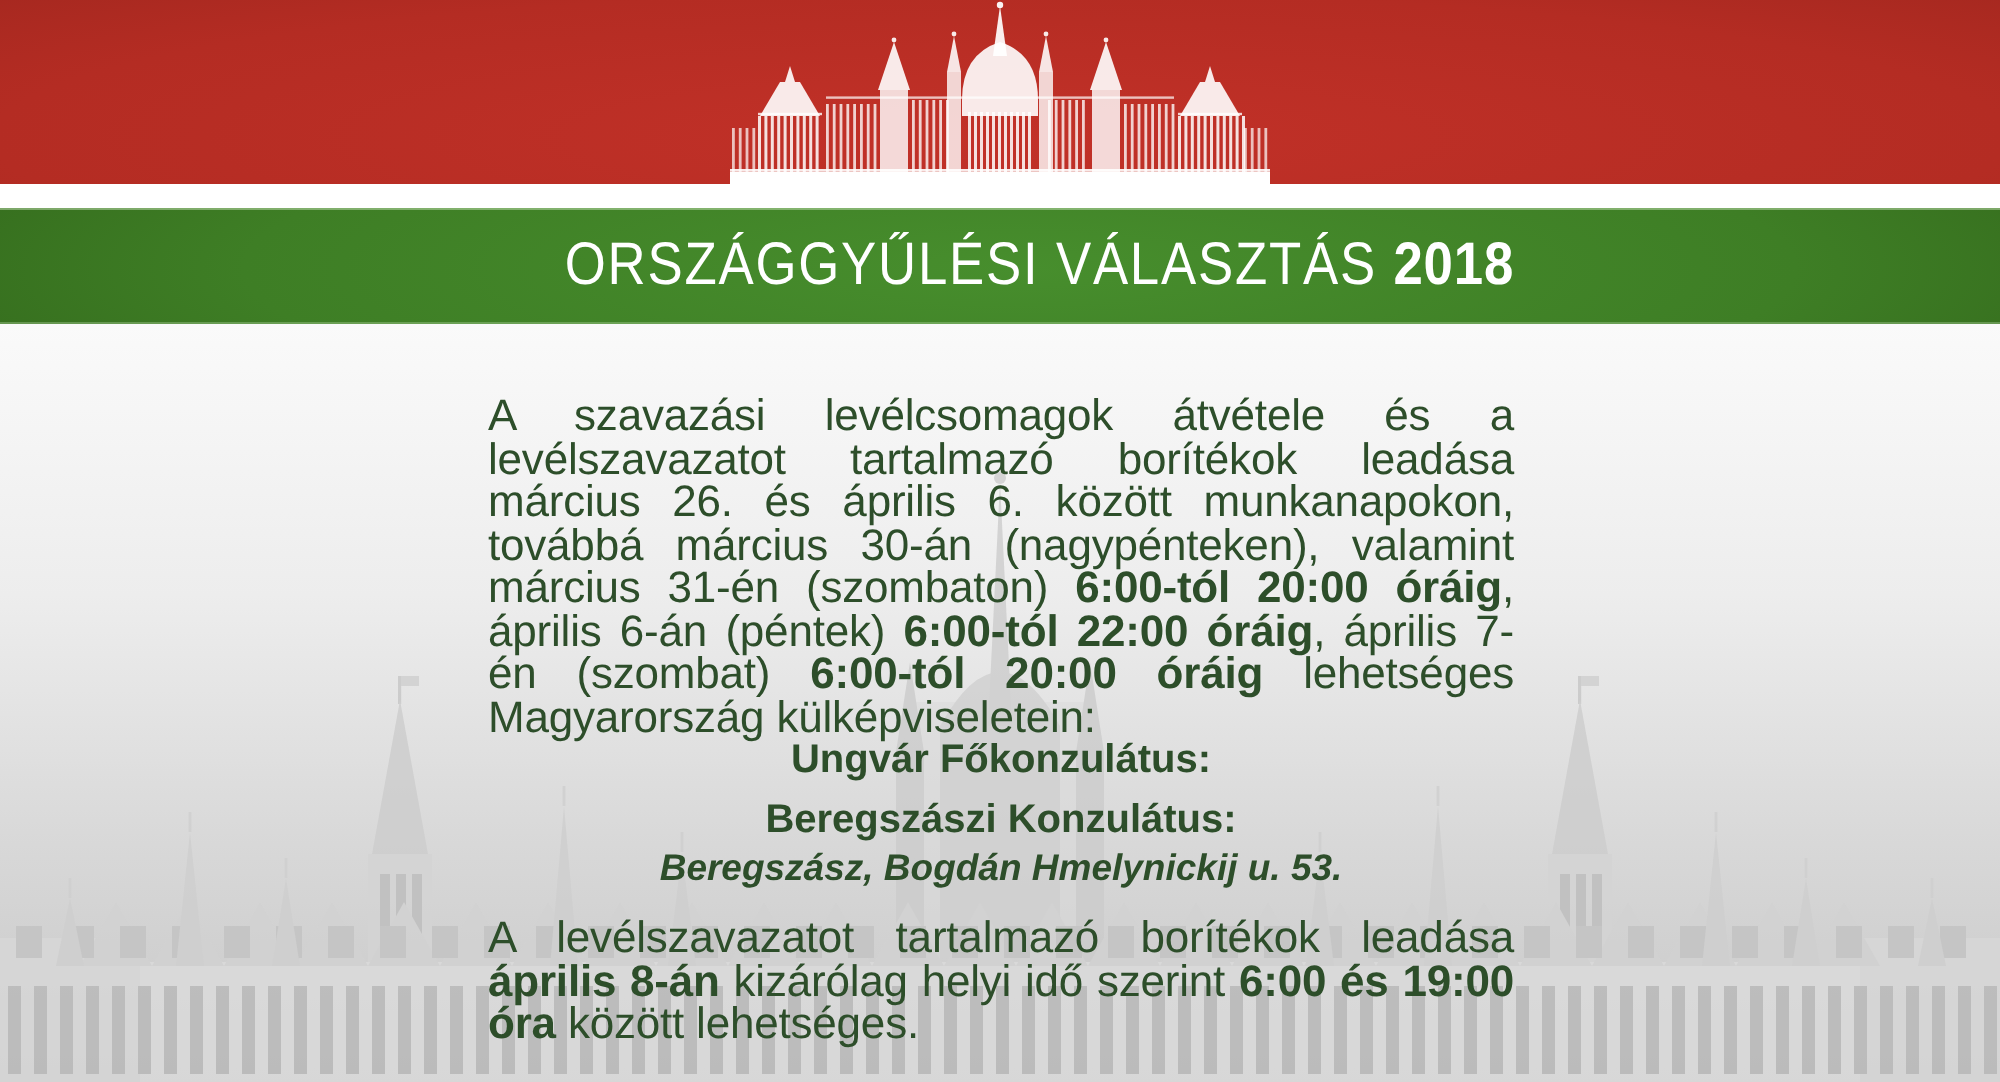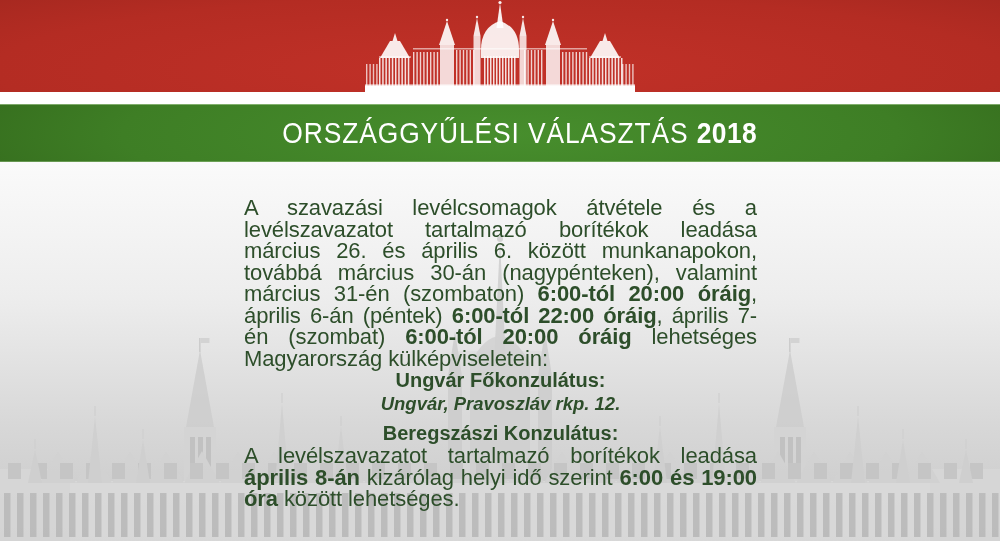--- a/index.html
+++ b/index.html
@@ -39,21 +39,21 @@
   }
   .para{
     margin:0;text-align:justify;text-justify:inter-word;
     font-size:22px;line-height:21.5px;letter-spacing:-.1px;
   }
   .para span{font-weight:400;}
   .consulate{text-align:center;}
   .consulate .name{font-size:20px;font-weight:700;line-height:23px;}
   .consulate + .consulate .name{margin-top:7px;}
   .consulate .addr{font-size:18.5px;font-weight:700;font-style:italic;line-height:22px;margin-top:1px;}
-  .deadline{}
+  .deadline{margin-top:13px;}
 </style>
 </head>
 <body>
 
 <div class="stage">
 
   <svg class="watermark" id="wm-svg" viewBox="0 0 1000 330" xmlns="http://www.w3.org/2000/svg" aria-hidden="true">
 
     <rect x="452" y="140" width="96" height="190" fill="#dadada" opacity="0.6"></rect>
     <path d="M470,330 L470,152 Q500,98 530,152 L530,330 Z" fill="#d0d0d0"></path>
@@ -359,23 +359,23 @@
 
   <div class="green-banner">
     <div class="banner-title"><span>ORSZÁGGYŰLÉSI VÁLASZTÁS</span>&nbsp;<span class="yr">2018</span></div>
   </div>
 
   <div class="content">
     <p class="para"><span>A szavazási levélcsomagok átvétele és a levélszavazatot tartalmazó borítékok leadása március 26. és április 6. között munkanapokon, továbbá március 30-án (nagypénteken), valamint március 31-én (szombaton) </span><span style="font-weight: 700;">6:00-tól 20:00 óráig</span><span>, április 6-án (péntek) </span><span style="font-weight: 700;">6:00-tól 22:00 óráig</span><span>, április 7-én (szombat) </span><span style="font-weight: 700;">6:00-tól 20:00 óráig</span><span> lehetséges Magyarország külképviseletein:</span></p>
 
     <div class="consulate">
       <div class="name">Ungvár Főkonzulátus:</div>
-      <div class="addr">Ungvár, Pravoszláv rkp. 12.</div>
     </div>
 
     <div class="consulate">
       <div class="name">Beregszászi Konzulátus:</div>
+      <div class="addr">Beregszász, Bogdán Hmelynickij u. 53.</div>
     </div>
 
     <p class="para deadline"><span>A levélszavazatot tartalmazó borítékok leadása </span><span style="font-weight: 700;">április 8-án</span><span> kizárólag helyi idő szerint </span><span style="font-weight: 700;">6:00 és 19:00 óra</span><span> között lehetséges.</span></p>
   </div>
 
 </div>
 
 </body></html>

